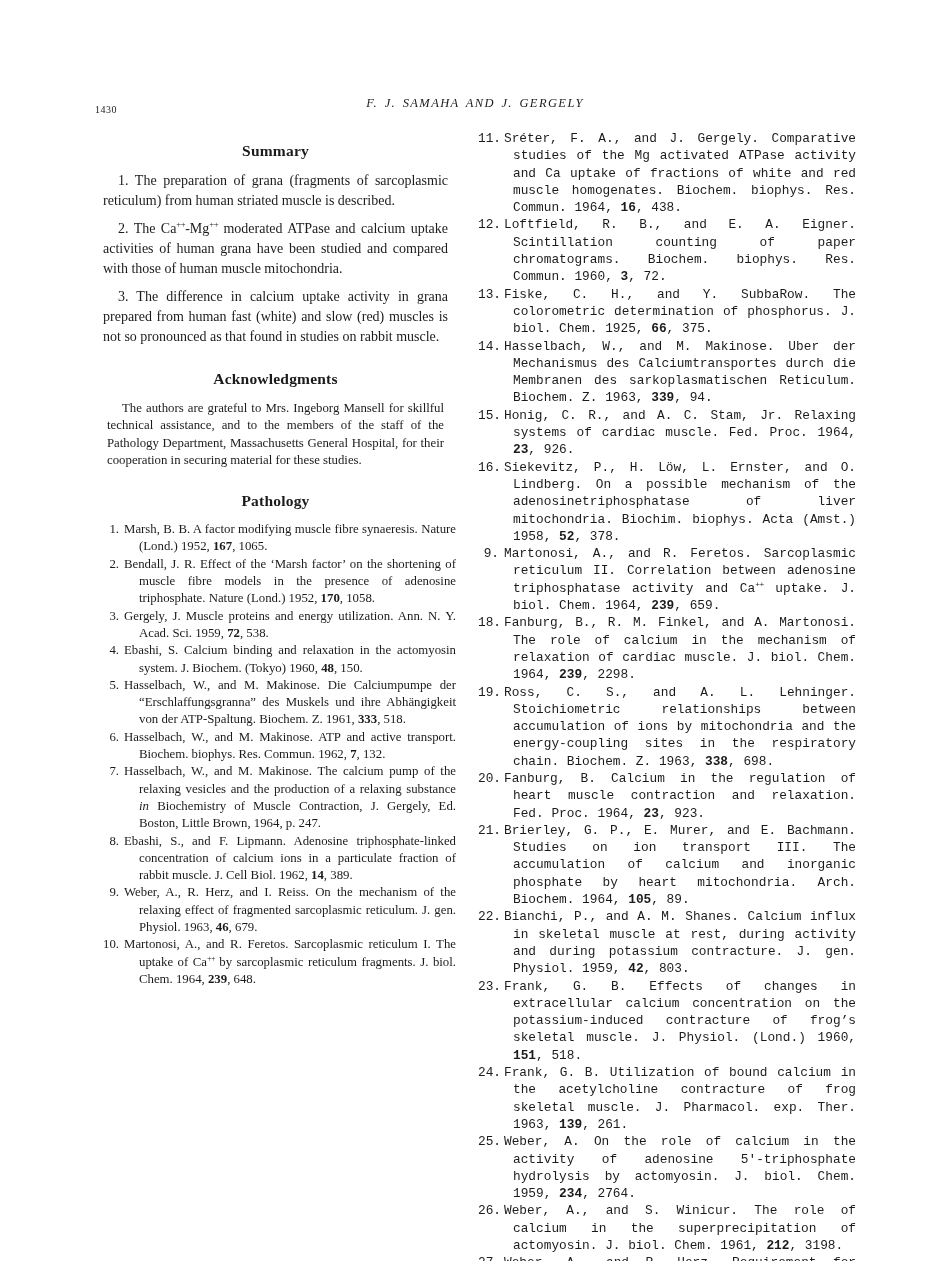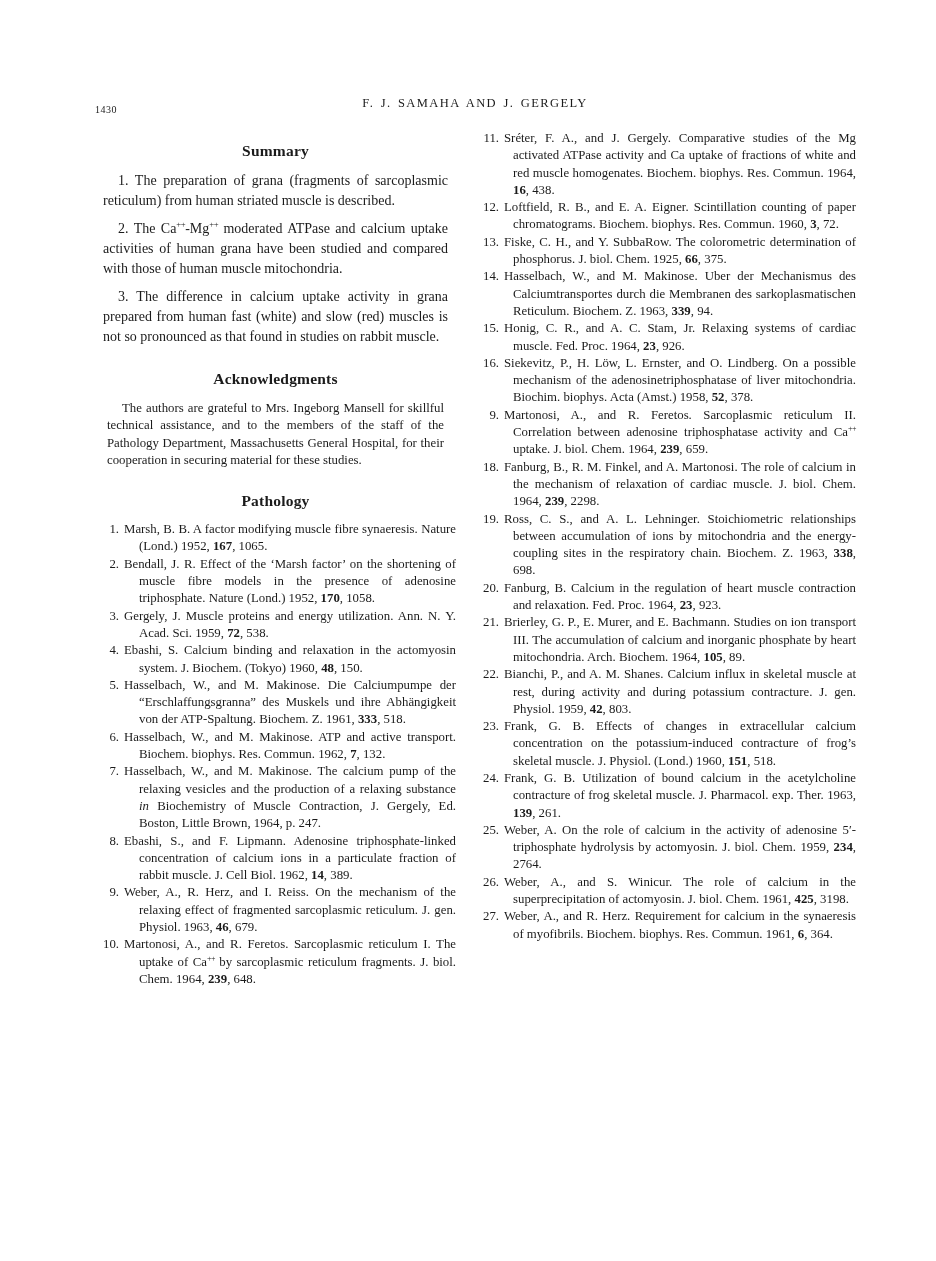--- a/index.html
+++ b/index.html
@@ -32,20 +32,21 @@
   }
   .running-head {
     position: absolute;
     left: 0;
     right: 0;
     top: 2px;
     text-align: center;
     font-size: 12.5px;
     letter-spacing: 1.4px;
     word-spacing: 2px;
+    font-style: italic;
   }
   .col-left {
     position: absolute;
     left: 95px;
     top: 142px;
     width: 361px;
   }
   .col-right {
     position: absolute;
     left: 478px;
@@ -88,20 +89,21 @@
   .ref .ref-num {
     display: inline-block;
     width: 24px;
     margin-right: 5px;
     text-align: right;
     text-indent: 0;
   }
   .col-right .ref {
     padding-left: 35px;
     text-indent: -35px;
+    font-family: Liberation Mono, monospace;
   }
   .col-right .ref .ref-num {
     width: 21px;
     margin-right: 5px;
   }
   sup {
     font-size: 0.62em;
     vertical-align: super;
     line-height: 0;
     letter-spacing: -0.5px;
@@ -161,16 +163,16 @@
       <p class="ref"><span class="ref-num">16.</span><span class="ref-text">Siekevitz, P., H. Löw, L. Ernster, and O. Lindberg. On a possible mechanism of the adenosinetriphosphatase of liver mitochondria. Biochim. biophys. Acta (Amst.) 1958, <b>52</b>, 378.</span></p>
       <p class="ref"><span class="ref-num">9.</span><span class="ref-text">Martonosi, A., and R. Feretos. Sarcoplasmic reticulum II. Correlation between adenosine triphosphatase activity and Ca<sup>++</sup> uptake. J. biol. Chem. 1964, <b>239</b>, 659.</span></p>
       <p class="ref"><span class="ref-num">18.</span><span class="ref-text">Fanburg, B., R. M. Finkel, and A. Martonosi. The role of calcium in the mechanism of relaxation of cardiac muscle. J. biol. Chem. 1964, <b>239</b>, 2298.</span></p>
       <p class="ref"><span class="ref-num">19.</span><span class="ref-text">Ross, C. S., and A. L. Lehninger. Stoichiometric relationships between accumulation of ions by mitochondria and the energy-coupling sites in the respiratory chain. Biochem. Z. 1963, <b>338</b>, 698.</span></p>
       <p class="ref"><span class="ref-num">20.</span><span class="ref-text">Fanburg, B. Calcium in the regulation of heart muscle contraction and relaxation. Fed. Proc. 1964, <b>23</b>, 923.</span></p>
       <p class="ref"><span class="ref-num">21.</span><span class="ref-text">Brierley, G. P., E. Murer, and E. Bachmann. Studies on ion transport III. The accumulation of calcium and inorganic phosphate by heart mitochondria. Arch. Biochem. 1964, <b>105</b>, 89.</span></p>
       <p class="ref"><span class="ref-num">22.</span><span class="ref-text">Bianchi, P., and A. M. Shanes. Calcium influx in skeletal muscle at rest, during activity and during potassium contracture. J. gen. Physiol. 1959, <b>42</b>, 803.</span></p>
       <p class="ref"><span class="ref-num">23.</span><span class="ref-text">Frank, G. B. Effects of changes in extracellular calcium concentration on the potassium-induced contracture of frog’s skeletal muscle. J. Physiol. (Lond.) 1960, <b>151</b>, 518.</span></p>
       <p class="ref"><span class="ref-num">24.</span><span class="ref-text">Frank, G. B. Utilization of bound calcium in the acetylcholine contracture of frog skeletal muscle. J. Pharmacol. exp. Ther. 1963, <b>139</b>, 261.</span></p>
       <p class="ref"><span class="ref-num">25.</span><span class="ref-text">Weber, A. On the role of calcium in the activity of adenosine 5′-triphosphate hydrolysis by actomyosin. J. biol. Chem. 1959, <b>234</b>, 2764.</span></p>
-      <p class="ref"><span class="ref-num">26.</span><span class="ref-text">Weber, A., and S. Winicur. The role of calcium in the superprecipitation of actomyosin. J. biol. Chem. 1961, <b>425</b>, 3198.</span></p>
+      <p class="ref"><span class="ref-num">26.</span><span class="ref-text">Weber, A., and S. Winicur. The role of calcium in the superprecipitation of actomyosin. J. biol. Chem. 1961, <b>212</b>, 3198.</span></p>
       <p class="ref"><span class="ref-num">27.</span><span class="ref-text">Weber, A., and R. Herz. Requirement for calcium in the synaeresis of myofibrils. Biochem. biophys. Res. Commun. 1961, <b>6</b>, 364.</span></p>
     </div>
 </div>
 
 </body></html>

